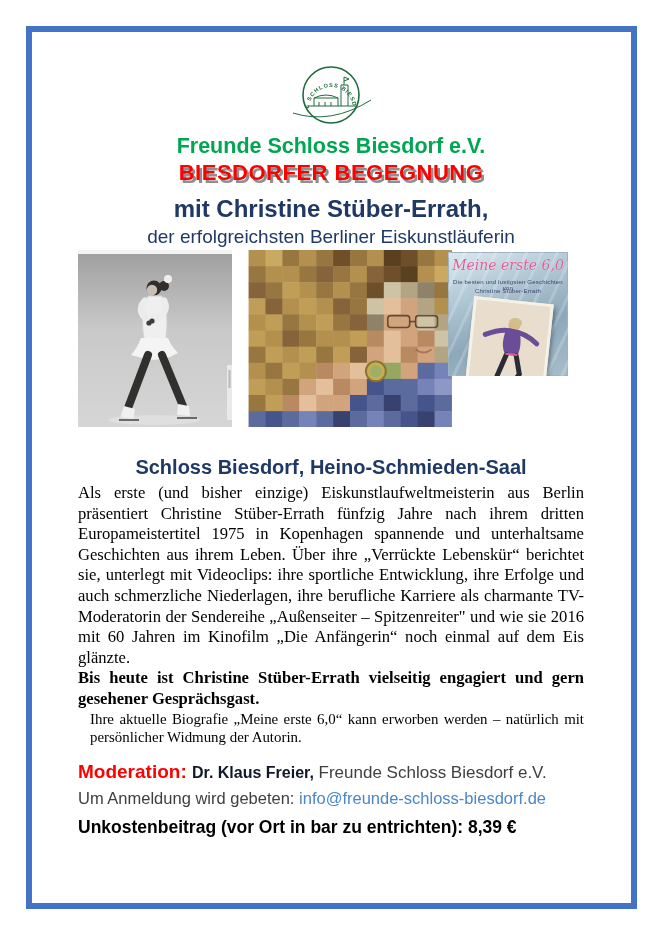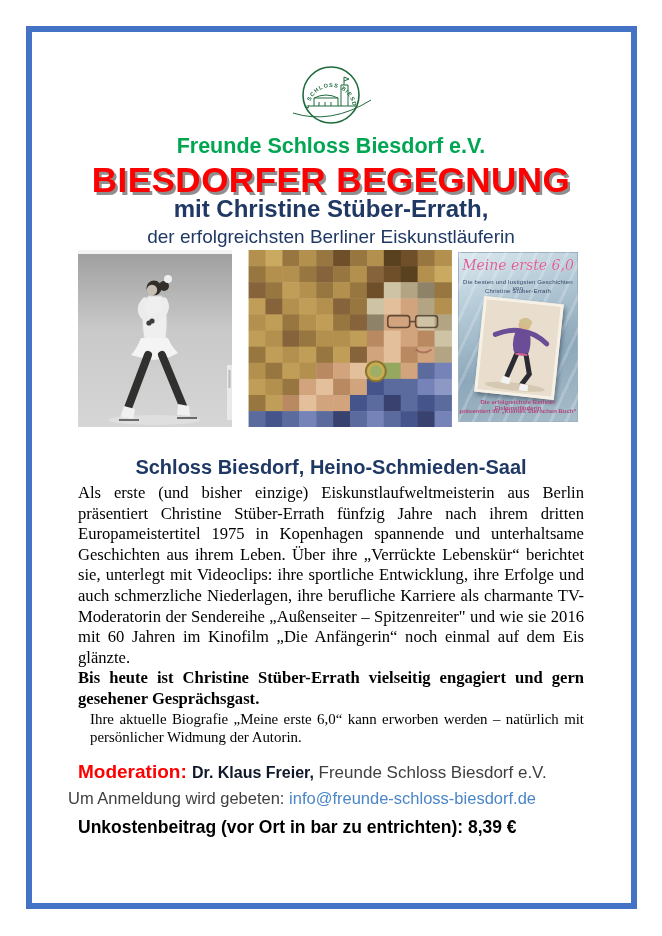--- a/index.html
+++ b/index.html
@@ -3,28 +3,28 @@
 <meta charset="utf-8">
 <style>
   html,body{margin:0;padding:0;background:#fff;}
   .page{position:relative;width:662px;height:936px;background:#ffffff;overflow:hidden;
         font-family:"Liberation Sans",sans-serif;}
   .frame{position:absolute;left:26px;top:26px;width:599px;height:871px;
          border:6px solid #4472C4;}
   .abs{position:absolute;}
   .centered{left:32px;width:598px;text-align:center;}
   .org{top:134px;font-size:21.5px;font-weight:bold;color:#00A651;}
-  .series{top:160px;font-size:35px;font-weight:800;letter-spacing:.5px;color:#FF0000;
+  .series{top:160px;font-size:22px;font-weight:800;letter-spacing:.5px;color:#FF0000;
           text-shadow:2.5px 2.5px 0 #8f8f8f;}
   .guest{top:195px;font-size:24px;font-weight:bold;color:#1F3864;}
   .gsub{top:226px;font-size:19px;color:#1F3864;}
   .photo{position:absolute;overflow:hidden;}
   .photo1{left:78px;top:250px;width:154px;height:177px;}
   .photo2{left:248px;top:250px;width:204px;height:177px;}
-  .book{left:458px;top:252px;width:120px;height:170px;
+  .book{left:448px;top:252px;width:120px;height:124px;
         background:linear-gradient(160deg,#dce9f0 0%,#b3c9d6 30%,#8da8ba 62%,#a7bdca 100%);
         box-shadow:0 0 0 1px #9db2c0 inset;}
   .book .streaks{position:absolute;inset:0;opacity:.35;
         background:repeating-linear-gradient(115deg,rgba(255,255,255,.55) 0 3px,rgba(255,255,255,0) 3px 14px);}
   .book-title{position:absolute;top:5px;left:0;width:100%;text-align:center;
         font-family:"DejaVu Serif",serif;font-style:italic;font-size:14px;
         color:#d85f96;text-shadow:0 0 1px #ffffff;}
   .book-sub{position:absolute;left:0;width:100%;text-align:center;font-size:6px;
         color:#39456a;letter-spacing:.2px;}
   .book-sub1{top:27px;}
@@ -40,21 +40,21 @@
   .venue{top:456px;font-size:20px;font-weight:bold;color:#1F3864;}
   .bodytext{left:78px;top:483px;width:506px;font-family:"Liberation Serif",serif;
         color:#000;text-align:justify;}
   .bodytext p{margin:0;font-size:16.6px;line-height:20.6px;}
   .bodytext p.b{font-weight:bold;}
   .bodytext p.small{font-size:14.9px;line-height:18.4px;margin-left:12px;}
   .modline{left:78px;top:761px;width:530px;white-space:nowrap;}
   .mod-label{color:#FF0000;font-weight:bold;font-size:19px;}
   .mod-name{color:#0f172a;font-weight:bold;font-size:16px;margin-top:13px;}
   .mod-org{color:#3F3F3F;font-size:17px;}
-  .regline{left:68px;top:789px;width:530px;font-size:16.5px;color:#3F3F3F;}
+  .regline{left:78px;top:789px;width:530px;font-size:16.5px;color:#3F3F3F;}
   .email{color:#4A86C8;text-decoration:none;}
   .fee{left:78px;top:817px;width:530px;font-size:17.5px;font-weight:bold;color:#000;}
   .footnote{left:78px;top:847px;width:506px;font-family:"Liberation Serif",serif;
         font-size:12.9px;line-height:15.8px;color:#000;text-align:justify;}
   svg text{user-select:none;}
 </style>
 </head>
 <body>
 
 <div class="page">

